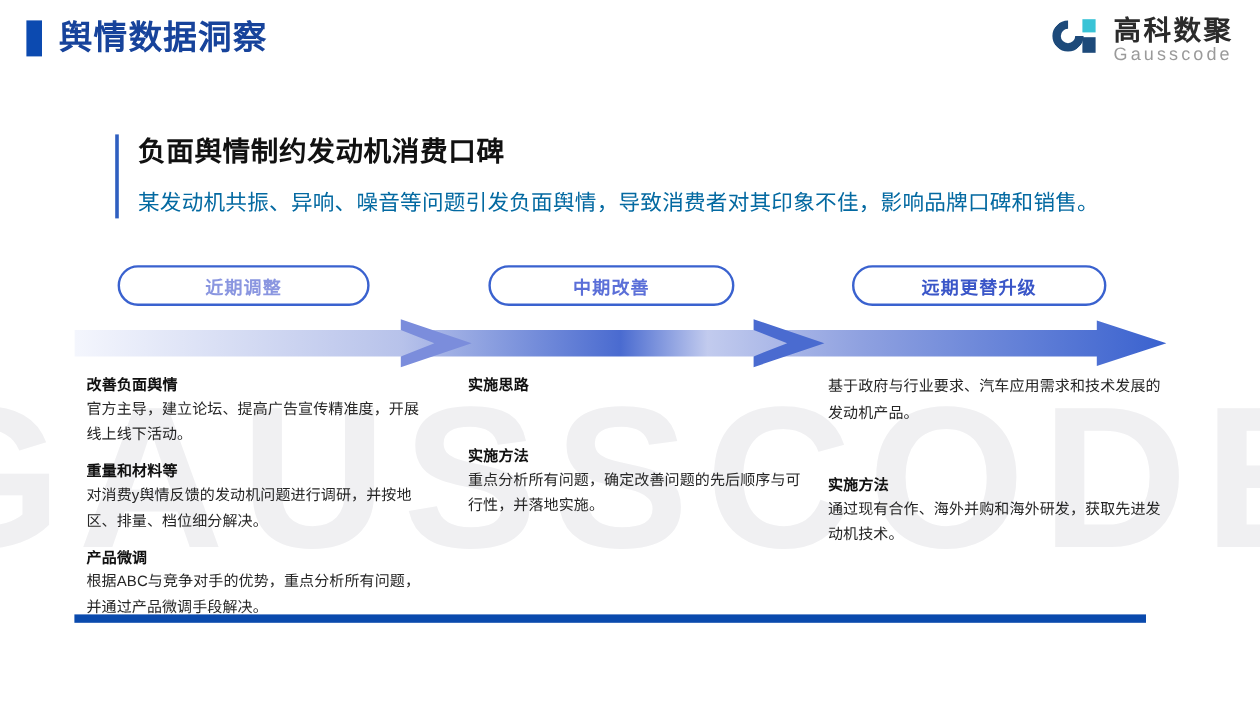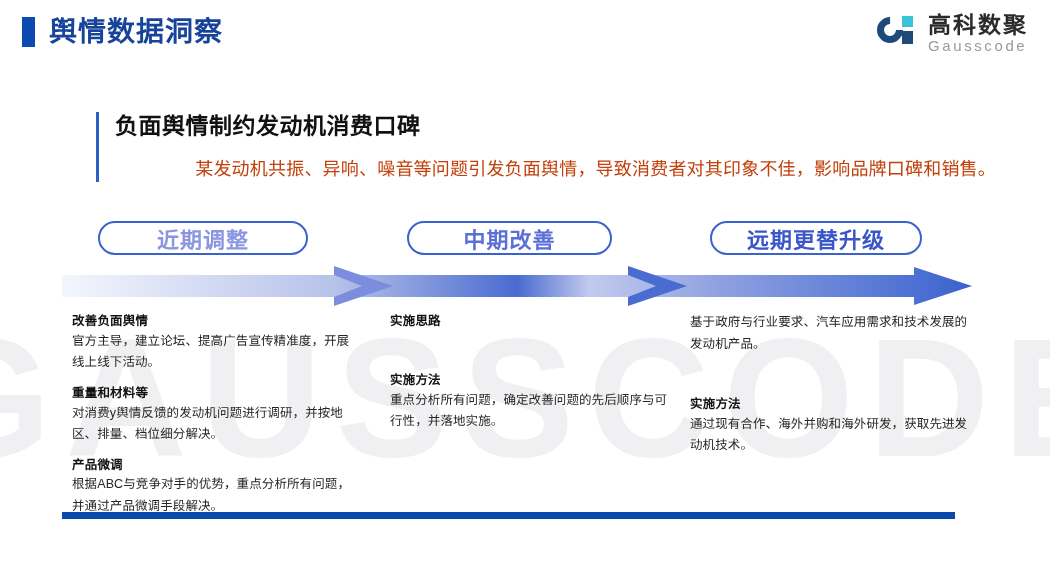--- a/index.html
+++ b/index.html
@@ -139,24 +139,23 @@
   .hero-title {
     font-size: 23px;
     font-weight: 700;
     color: #111111;
     letter-spacing: 0.5px;
     line-height: 1.3;
   }
   .hero-sub {
     margin-top: 14px;
     font-size: 18px;
-    color: #c2410c;
+    color: #0369a1;
     line-height: 1.45;
     letter-spacing: 0.2px;
-    text-align: right;
   }
 
   
   .pills {
     position: absolute;
     left: 62px;
     top: 221px;
     width: 900px;
     height: 34px;
     z-index: 3;
@@ -164,21 +163,21 @@
   .pill {
     position: absolute;
     top: 0;
     height: 34px;
     border-radius: 17px;
     border: 2px solid #3a62cf;
     background: #ffffff;
     display: flex;
     align-items: center;
     justify-content: center;
-    font-size: 22px;
+    font-size: 15px;
     font-weight: 700;
     letter-spacing: 1px;
     box-sizing: border-box;
   }
   .pill-1 { left: 36px;  width: 210px; color: #8a96e0; }
   .pill-2 { left: 345px; width: 205px; color: #5b6fd8; }
   .pill-3 { left: 648px; width: 212px; color: #3a56c8; }
 
   
   .arrow-band {

